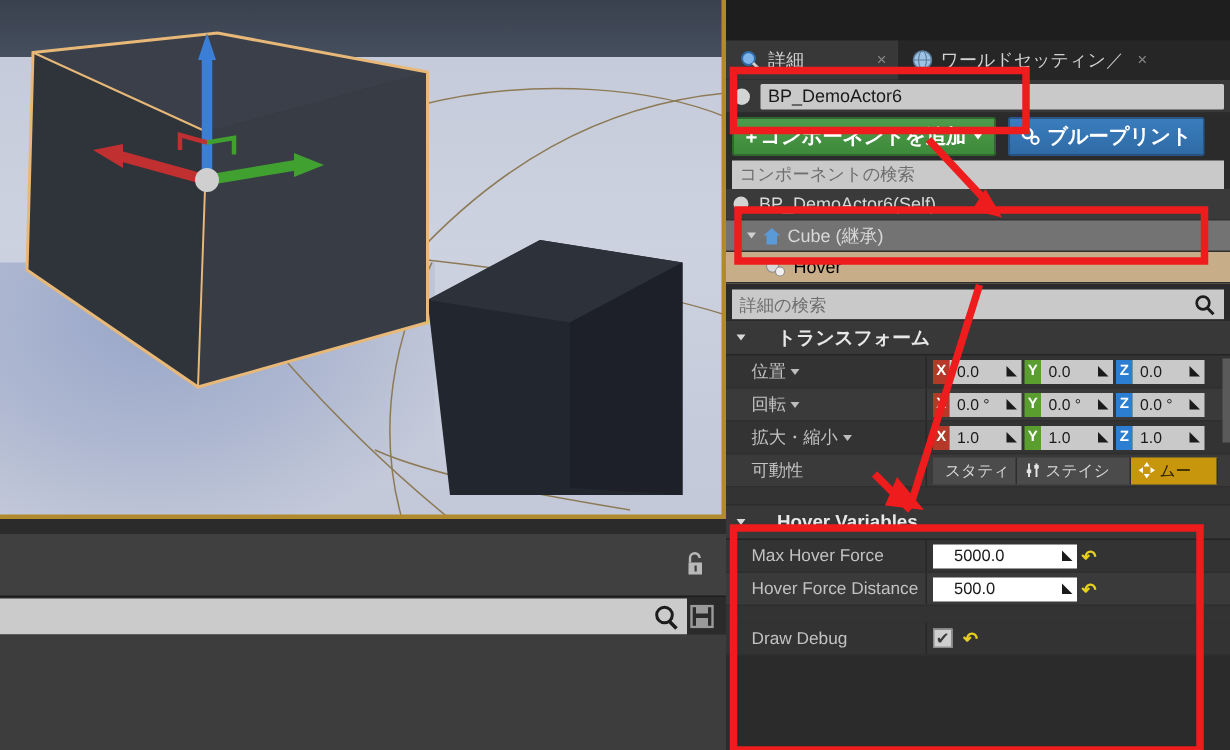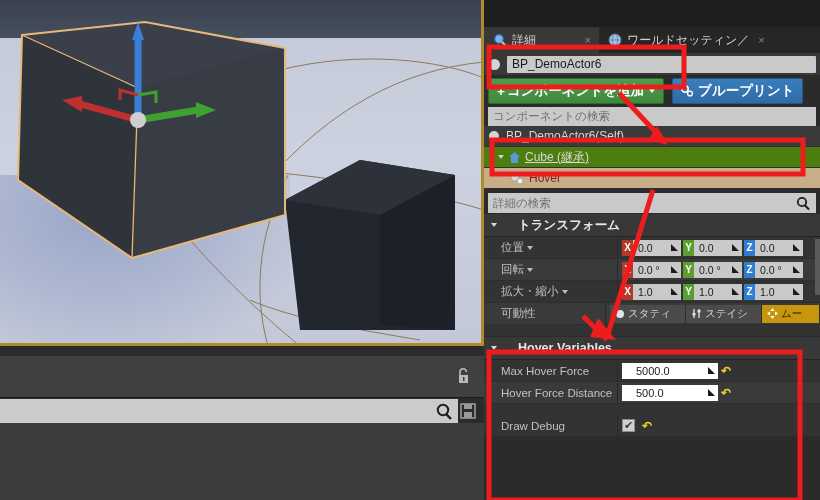--- a/index.html
+++ b/index.html
@@ -51,22 +51,22 @@
   .blue-btn { height:26px; background:linear-gradient(#3a7dbd,#2f6ba6); border:1px solid #27568a;
     color:#fff; font-size:13.5px; font-weight:bold; display:flex; align-items:center;
     padding:0 7px; gap:4px; border-radius:2px; white-space:nowrap; overflow:hidden; }
 
   .compsearch { height:19px; background:#c9c9c9; margin:0 4px; color:#6e6e6e; font-size:11.5px;
     display:flex; align-items:center; padding:0 5px; }
   .tree { background:#383838; }
   .tree-row { height:21px; display:flex; align-items:center; font-size:12px; color:#d8d8d8;
     border-bottom:1px solid #303030; }
   .tree-row.root { background:#3a3a3a; padding-left:4px; gap:6px; }
-  .tree-row.child { background:#4d7c0f; padding-left:14px; gap:4px;text-decoration:underline; }
-  .tree-row.sel { background:#c8ad89; color:#7f1d1d; padding-left:26px; gap:5px; }
+  .tree-row.child { background:#737373; padding-left:14px; gap:4px; }
+  .tree-row.sel { background:#c8ad89; color:#000000; padding-left:26px; gap:5px; }
 
   .detsearch { height:20px; background:#c9c9c9; margin:4px 4px 0 4px; display:flex;
     align-items:center; padding:0 5px; color:#6e6e6e; font-size:11.5px; justify-content:space-between; }
 
   .cat { height:24px; background:#383838; display:flex; align-items:center; gap:21px;
     padding-left:7px; font-size:12.5px; font-weight:bold; color:#e8e8e8;
     border-top:1px solid #2b2b2b; border-bottom:1px solid #232323; }
   .prow { height:22px; display:flex; align-items:center; border-bottom:1px solid #2e2e2e; }
   .prow.alt { background:#3a3a3a; }
   .prow.norm { background:#333333; }
@@ -329,21 +329,21 @@
         </div>
       </div>
     </div>
 
     <div class="prow alt">
       <div class="plabel">
         <span>可動性</span>
       </div>
       <div class="pval">
         <div class="mob">
-          <div class="mobbtn" style="width:76px">
+          <div class="mobbtn" style="width:56px">
             <svg width="10" height="10">
               <circle cx="5" cy="5" r="4" fill="#e4e4e4"></circle>
               </svg>
             <span>スタティ</span>
           </div>
           <div class="mobbtn" style="width:76px">
             <svg width="11" height="11">
               <line x1="3" y1="1" x2="3" y2="10" stroke="#e4e4e4" stroke-width="1.3"></line>
               <line x1="8" y1="1" x2="8" y2="10" stroke="#e4e4e4" stroke-width="1.3"></line>
               <rect x="1.5" y="5" width="3" height="2.4" fill="#e4e4e4"></rect>

